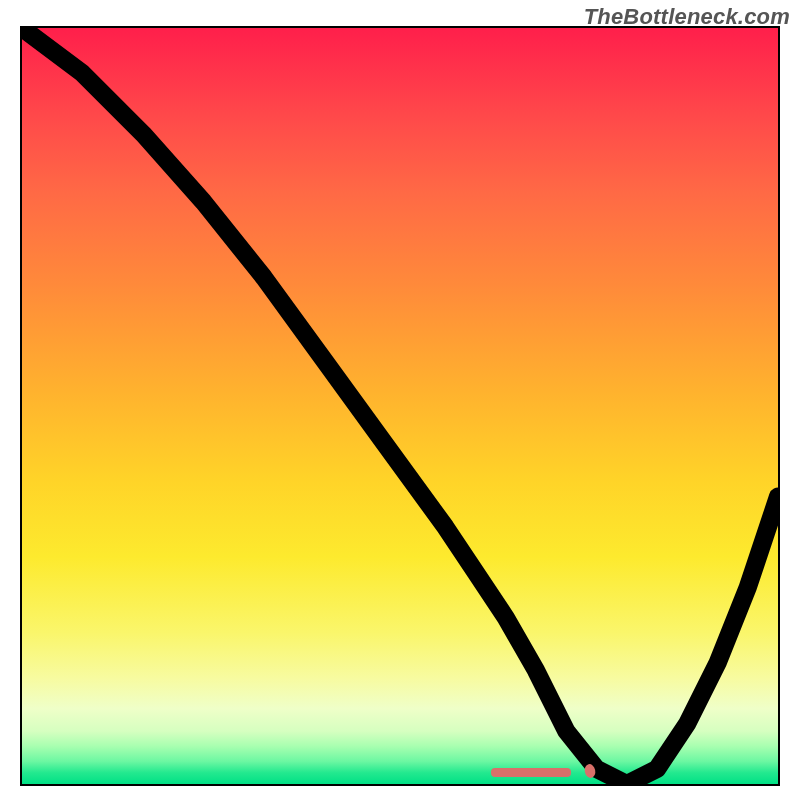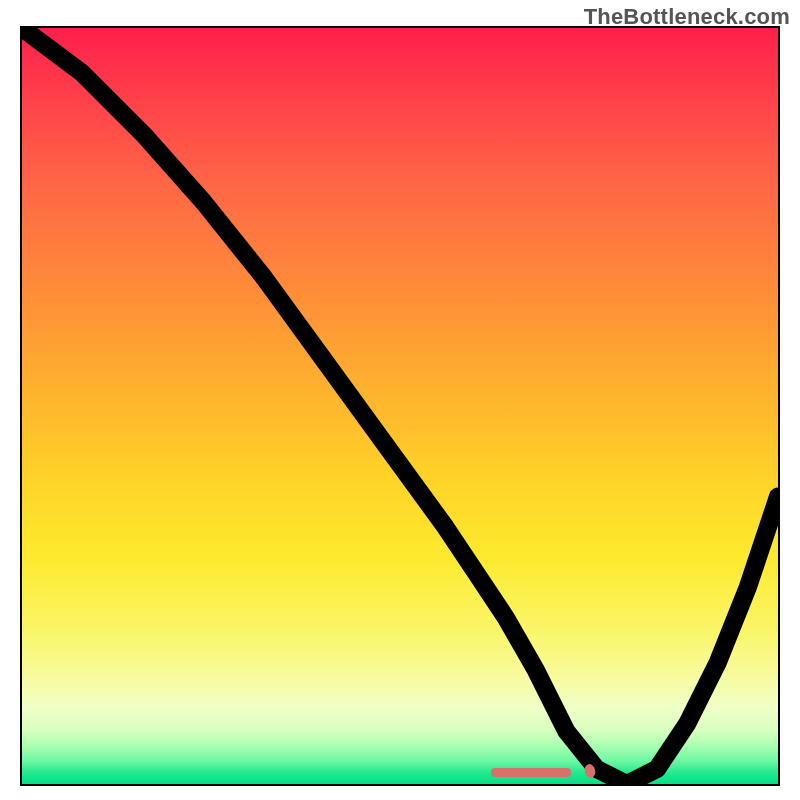--- a/index.html
+++ b/index.html
@@ -8,20 +8,21 @@
     width: 800px;
     height: 800px;
     background: #ffffff;
     font-family: Arial, Helvetica, sans-serif;
     overflow: hidden;
   }
   .wrap {
     position: relative;
     width: 800px;
     height: 640px;
+    font-style: italic;
   }
   .watermark {
     position: absolute;
     top: 4px;
     right: 10px;
     color: #555;
     font-size: 22px;
     font-weight: 600;
     letter-spacing: 0.2px;
     z-index: 30;

